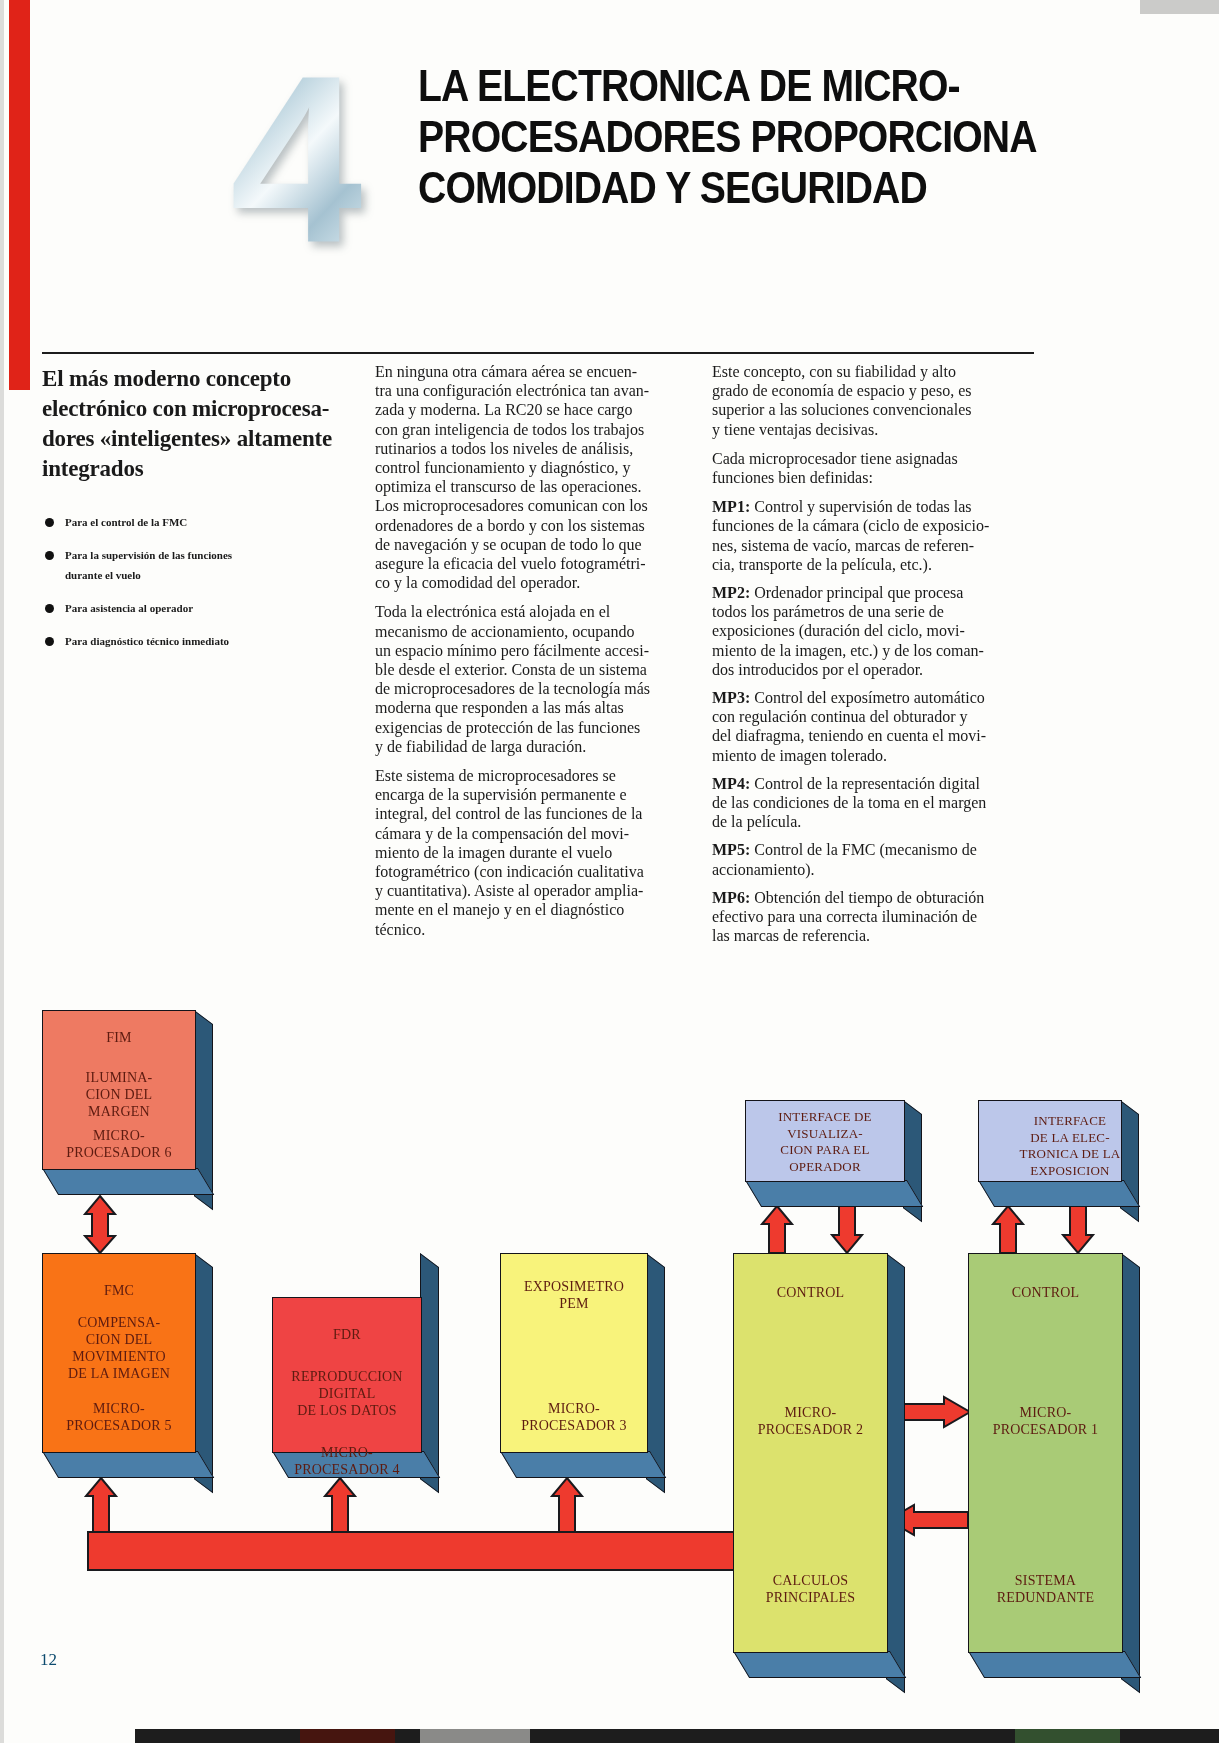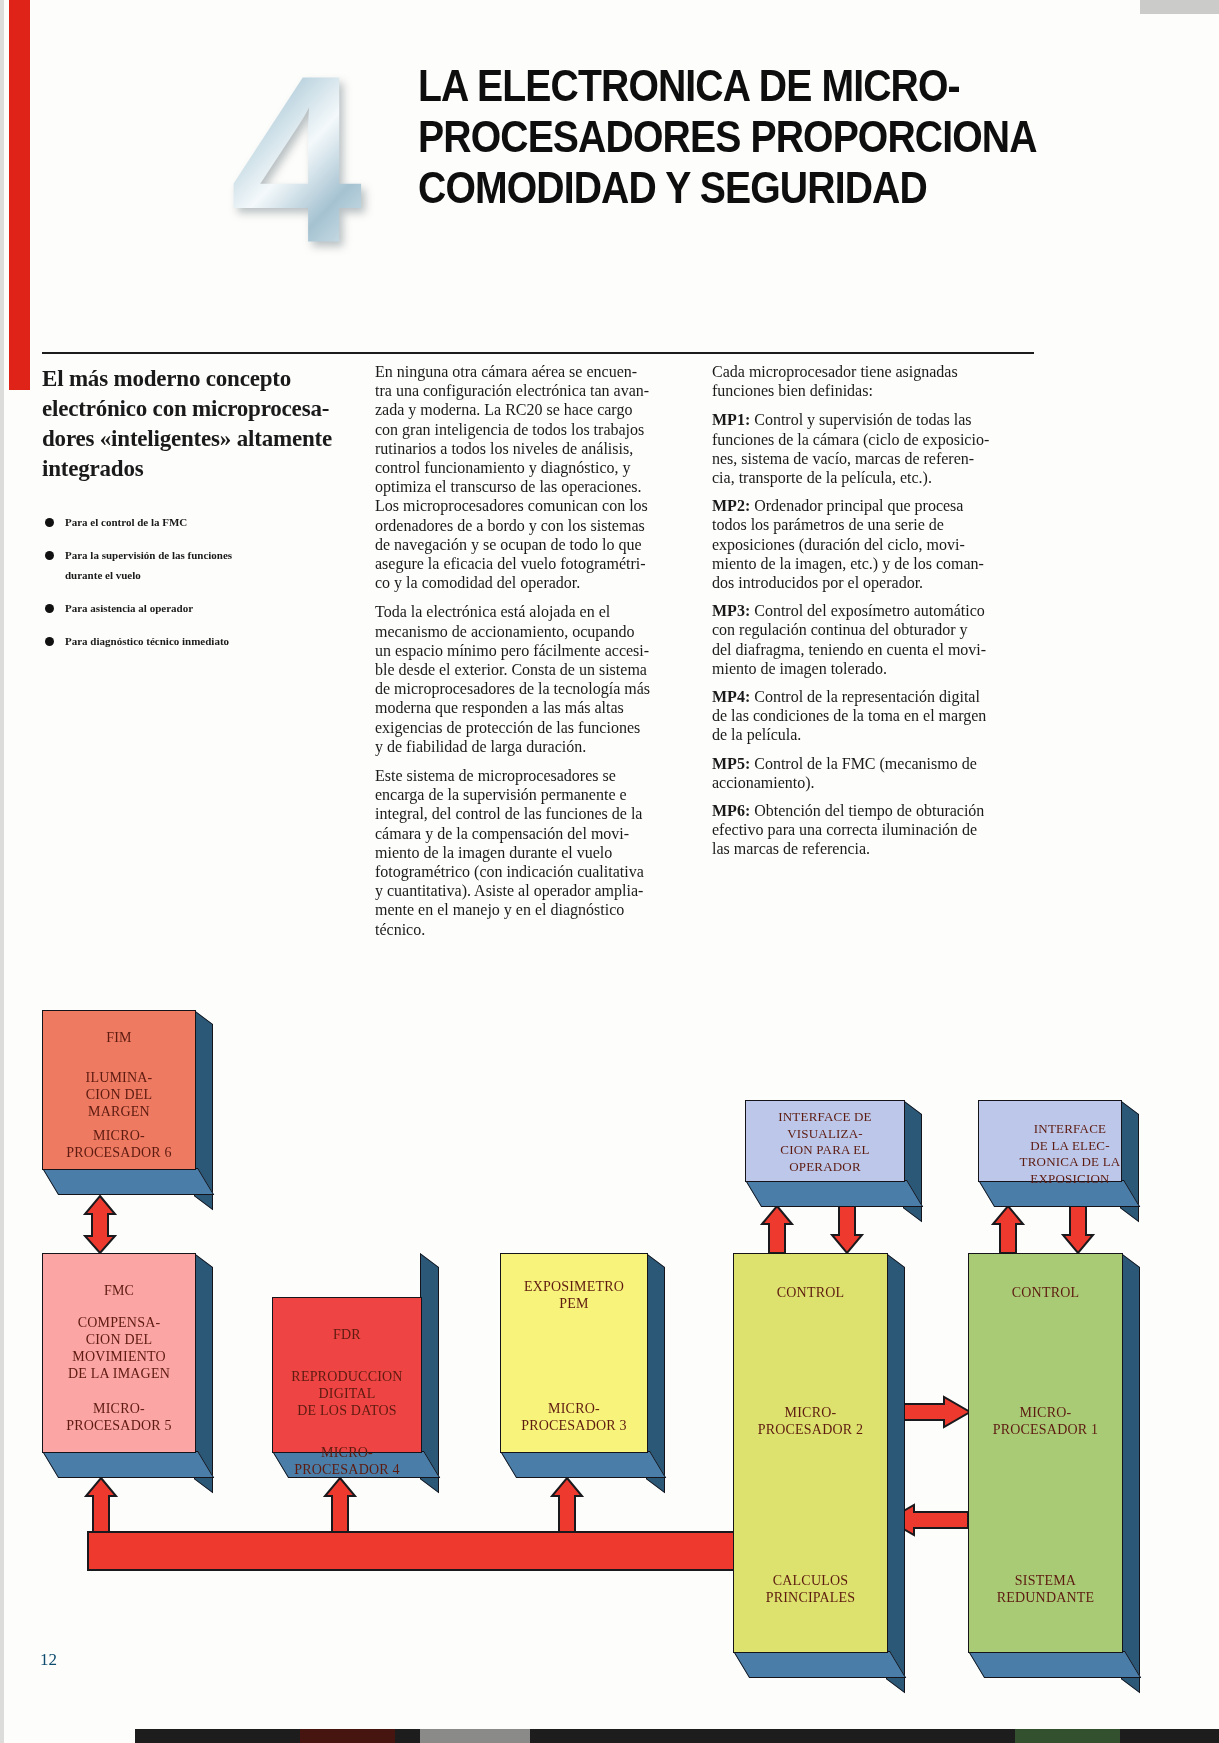--- a/index.html
+++ b/index.html
@@ -48,21 +48,21 @@
           background:#2c5878;border:1.5px solid #14141a;transform:skewY(37deg);
           transform-origin:0 0;z-index:1;}
   .b-band{position:absolute;left:0;bottom:-25px;width:100%;height:25px;
           background:#4a7ea8;border:1.5px solid #14141a;transform:skewX(31deg);
           transform-origin:0 0;z-index:1;}
   .b-face{position:absolute;inset:0;border:1.5px solid #14141a;z-index:2;}
   .seg{position:absolute;left:0;right:0;text-align:center;font-weight:normal;
        font-size:14px;line-height:17px;color:#5d1b10;white-space:pre-line;
        letter-spacing:.2px;}
   .seg-sm{font-size:13px;line-height:16.5px;}
-  .fc-fim{background:#ee7a62;} .fc-fmc{background:#fca5a5;} .fc-fdr{background:#ef4444;margin-top:44px;}
+  .fc-fim{background:#ee7a62;} .fc-fmc{background:#f97316;} .fc-fdr{background:#ef4444;margin-top:44px;}
   .fc-expo{background:#f8f37b;} .fc-mp2{background:#dce26d;} .fc-mp1{background:#a9cb76;}
   .fc-if{background:#bcc7ea;}
   svg.wires{position:absolute;left:0;top:0;z-index:0;}
 </style>
 </head>
 <body>
 
 <div class="abs red-tab"></div>
 <div class="abs edge-line"></div>
 <div class="abs corner-gray"></div>
@@ -113,20 +113,24 @@
 integral, del control de las funciones de la
 cámara y de la compensación del movi-
 miento de la imagen durante el vuelo
 fotogramétrico (con indicación cualitativa
 y cuantitativa). Asiste al operador amplia-
 mente en el manejo y en el diagnóstico
 técnico.</p>
 </div>
 
 <div class="col col3">
+  <p class="body-p">Este concepto, con su fiabilidad y alto
+grado de economía de espacio y peso, es
+superior a las soluciones convencionales
+y tiene ventajas decisivas.</p>
   <p class="body-p">Cada microprocesador tiene asignadas
 funciones bien definidas:</p>
   <p class="mp-p">
     <b>MP1:</b>
     <span>Control y supervisión de todas las
 funciones de la cámara (ciclo de exposicio-
 nes, sistema de vacío, marcas de referen-
 cia, transporte de la película, etc.).</span></p>
   <p class="mp-p">
     <b>MP2:</b>
@@ -269,21 +273,21 @@
 VISUALIZA-
 CION PARA EL
 OPERADOR</div>
     </div>
   </div>
 
   <div class="box3d" style="left:978px;top:100px;width:144px;height:82px;">
     <div class="b-side"></div>
     <div class="b-band"></div>
     <div class="b-face fc-if">
-      <div class="seg seg-sm" style="top:20px;margin-left:40px;">INTERFACE
+      <div class="seg seg-sm" style="top:12px;margin-left:40px;">INTERFACE
 DE LA ELEC-
 TRONICA DE LA
 EXPOSICION</div>
     </div>
   </div>
 </div>
 
 <div class="abs pagenum">12</div>
 <div class="abs bottom-strip"></div>
 <div class="abs bs-red"></div>

